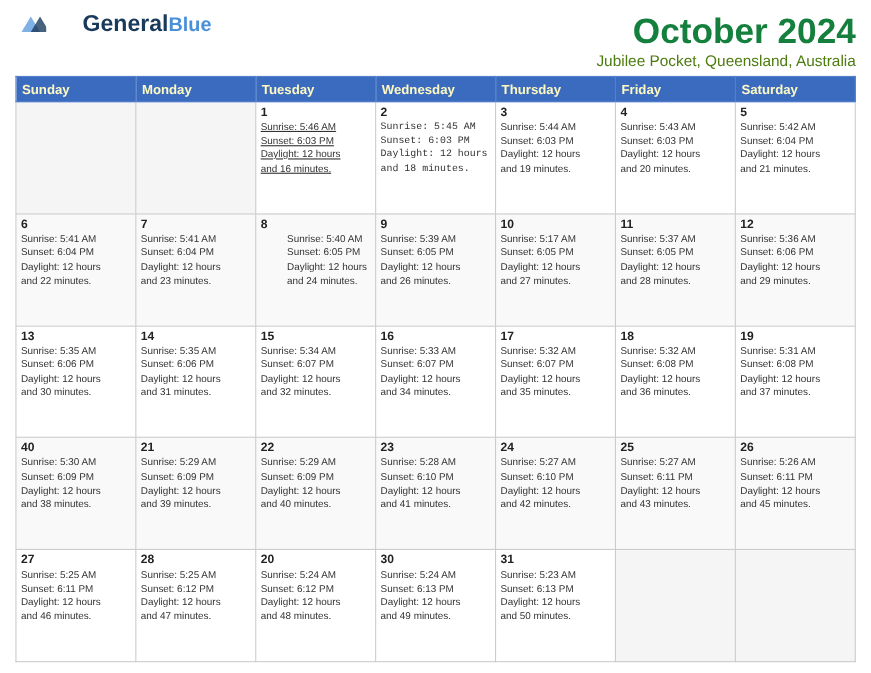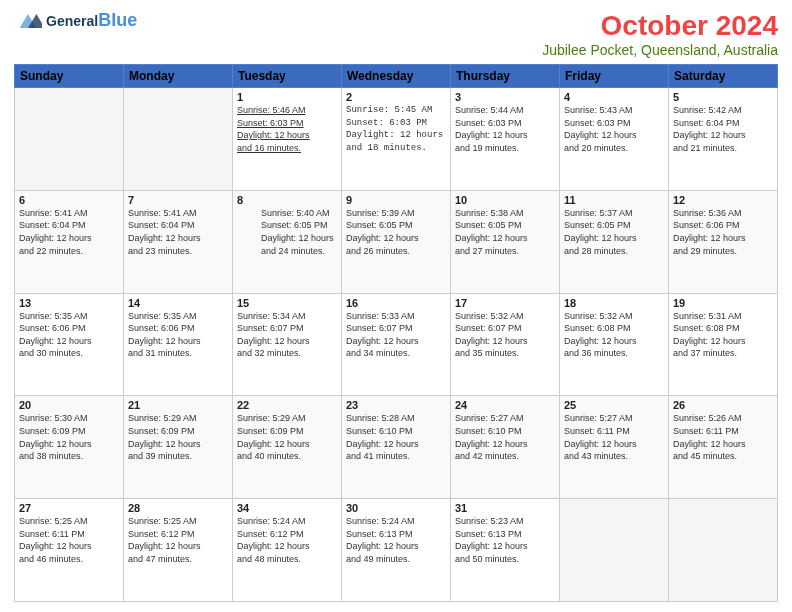--- a/index.html
+++ b/index.html
@@ -34,38 +34,38 @@
     }
     .logo-top {
       display: flex;
       align-items: center;
       gap: 4px;
     }
     .title-area {
       text-align: right;
     }
     .month-title {
-      font-size: 28px;
+      font-size: 32px;
       font-weight: bold;
-      color: #ef4444;
+      color: #15803d;
     }
     .location {
       font-size: 14px;
       color: #4d7c0f;
     }
     .calendar {
       flex: 1;
       border: 1px solid #ccc;
       border-collapse: collapse;
       width: 100%;
       table-layout: fixed;
     }
     .calendar th {
       background-color: #3a6bbf;
-      color: #000000;
+      color: #fef9c3;
       text-align: left;
       padding: 4px 5px;
       font-size: 12px;
       font-weight: bold;
       border: 1px solid #5580cc;
     }
     .calendar td {
       border: 1px solid #ccc;
       vertical-align: top;
       padding: 3px 4px;
@@ -102,21 +102,21 @@
 
 <div class="page">
   <div class="header">
     <div class="logo">
       <div class="logo-top">
         <svg class="logo-icon" viewBox="0 0 40 28" xmlns="http://www.w3.org/2000/svg">
           <polygon points="8,24 20,4 32,24" fill="#4a90d9" opacity="0.7"></polygon>
           <polygon points="20,24 32,4 44,24" fill="#1a3a5c" opacity="0.8"></polygon>
         </svg>
         <div>
-          <span style="font-size:14px;font-weight:bold;color:#1a3a5c;">General</span><span style="font-size:18px;font-weight:bold;color:#4a90d9;">Blue</span>
+          <span style="font-size:21px;font-weight:bold;color:#1a3a5c;margin-left:29px;">General</span><span style="font-size:18px;font-weight:bold;color:#4a90d9;">Blue</span>
         </div>
       </div>
     </div>
     <div class="title-area">
       <div class="month-title">October 2024</div>
       <div class="location">Jubilee Pocket, Queensland, Australia</div>
     </div>
   </div>
 
   <table class="calendar">
@@ -195,21 +195,21 @@
           </td>
           <td>
             <span class="day-num">9</span>
             <div class="day-info" style="white-space: pre-line;">Sunrise: 5:39 AM
 Sunset: 6:05 PM
 Daylight: 12 hours
 and 26 minutes.</div>
           </td>
           <td>
             <span class="day-num">10</span>
-            <div class="day-info" style="white-space: pre-line;">Sunrise: 5:38 AM
+            <div class="day-info" style="white-space: pre-line;">Sunrise: 5:17 AM
 Sunset: 6:05 PM
 Daylight: 12 hours
 and 27 minutes.</div>
           </td>
           <td>
             <span class="day-num">11</span>
             <div class="day-info" style="white-space: pre-line;">Sunrise: 5:37 AM
 Sunset: 6:05 PM
 Daylight: 12 hours
 and 28 minutes.</div>
@@ -268,21 +268,21 @@
           <td>
             <span class="day-num">19</span>
             <div class="day-info" style="white-space: pre-line;">Sunrise: 5:31 AM
 Sunset: 6:08 PM
 Daylight: 12 hours
 and 37 minutes.</div>
           </td>
         </tr>
         <tr>
           <td>
-            <span class="day-num">20</span>
+            <span class="day-num">40</span>
             <div class="day-info" style="white-space: pre-line;">Sunrise: 5:30 AM
 Sunset: 6:09 PM
 Daylight: 12 hours
 and 38 minutes.</div>
           </td>
           <td>
             <span class="day-num">21</span>
             <div class="day-info" style="white-space: pre-line;">Sunrise: 5:29 AM
 Sunset: 6:09 PM
 Daylight: 12 hours
@@ -333,21 +333,21 @@
 and 46 minutes.</div>
           </td>
           <td>
             <span class="day-num">28</span>
             <div class="day-info" style="white-space: pre-line;">Sunrise: 5:25 AM
 Sunset: 6:12 PM
 Daylight: 12 hours
 and 47 minutes.</div>
           </td>
           <td>
-            <span class="day-num">34</span>
+            <span class="day-num">20</span>
             <div class="day-info" style="white-space: pre-line;">Sunrise: 5:24 AM
 Sunset: 6:12 PM
 Daylight: 12 hours
 and 48 minutes.</div>
           </td>
           <td>
             <span class="day-num">30</span>
             <div class="day-info" style="white-space: pre-line;">Sunrise: 5:24 AM
 Sunset: 6:13 PM
 Daylight: 12 hours

